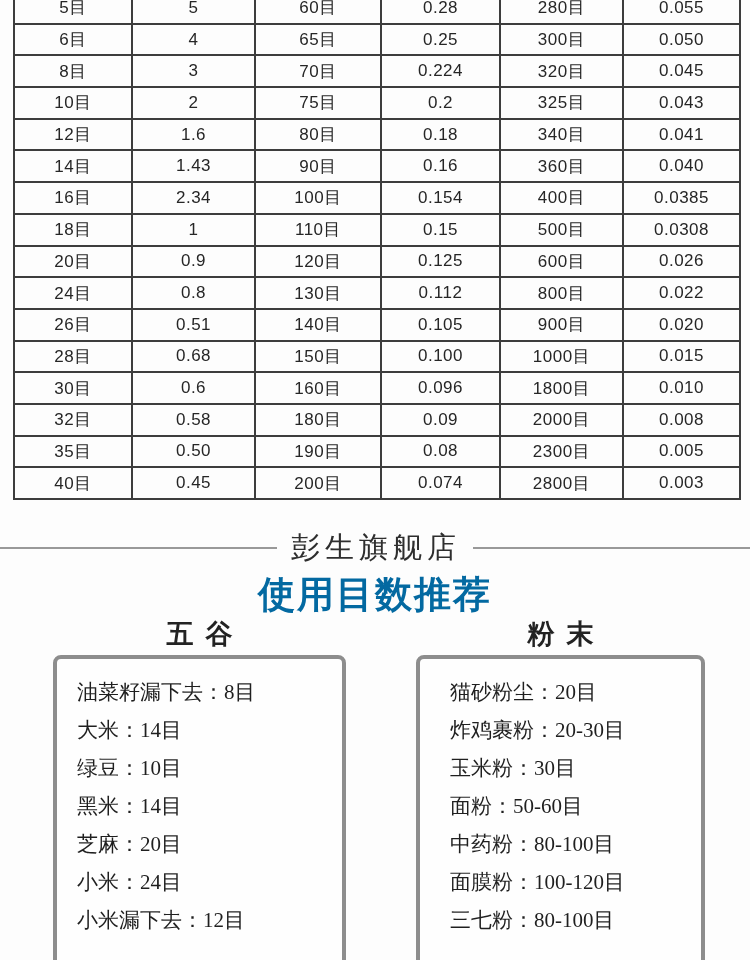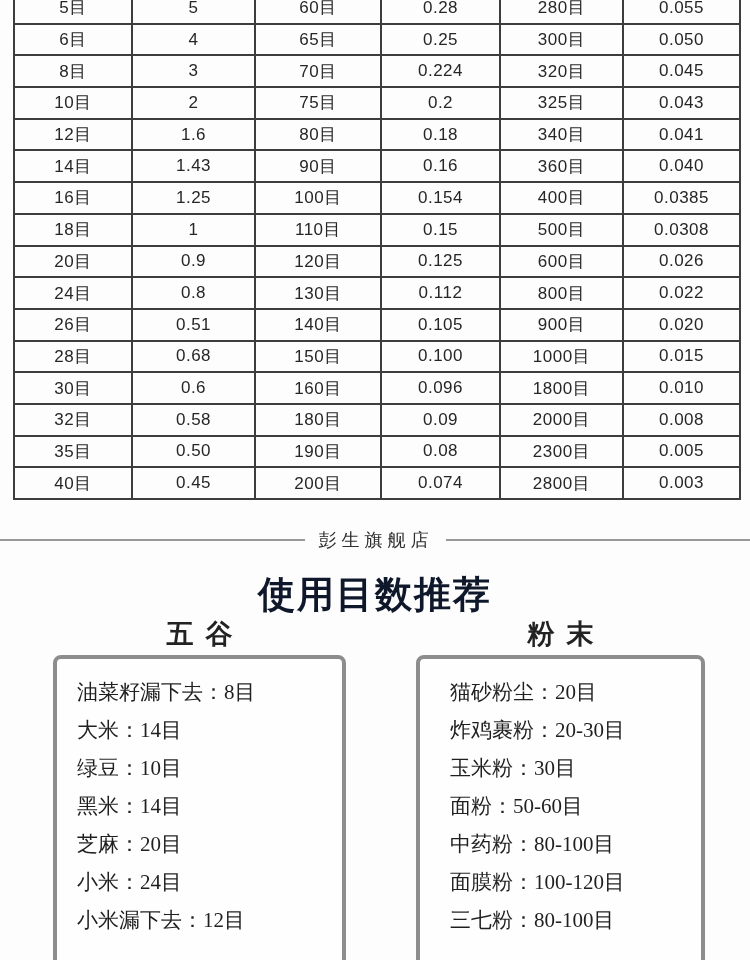--- a/index.html
+++ b/index.html
@@ -52,39 +52,39 @@
     right: 0;
     display: flex;
     align-items: center;
   }
   .store-divider .rule {
     flex: 1;
     height: 2px;
     background: var(--divider-line, #999999);
   }
   .store-name {
-    font-size: 18px;
+    font-size: 29px;
     color: #2e2e2e;
     letter-spacing: 5px;
     margin: 0 12px 0 14px;
     white-space: nowrap;
   }
 
   
   .rec-title {
     position: absolute;
     top: 570px;
     left: 0;
     width: 100%;
     margin: 0;
     text-align: center;
     font-size: 37px;
     font-weight: bold;
     letter-spacing: 2px;
-    color: #0f172a;
+    color: #0369a1;
   }
   .col-heading {
     position: absolute;
     top: 616px;
     text-align: center;
     font-family: "Liberation Serif", "DejaVu Serif", serif;
     font-size: 27px;
     font-weight: bold;
     color: #222;
     letter-spacing: 12px;
@@ -177,21 +177,21 @@
         <tr>
           <td>14目</td>
           <td>1.43</td>
           <td>90目</td>
           <td>0.16</td>
           <td>360目</td>
           <td>0.040</td>
         </tr>
         <tr>
           <td>16目</td>
-          <td>1.25</td>
+          <td>2.34</td>
           <td>100目</td>
           <td>0.154</td>
           <td>400目</td>
           <td>0.0385</td>
         </tr>
         <tr>
           <td>18目</td>
           <td>1</td>
           <td>110目</td>
           <td>0.15</td>

